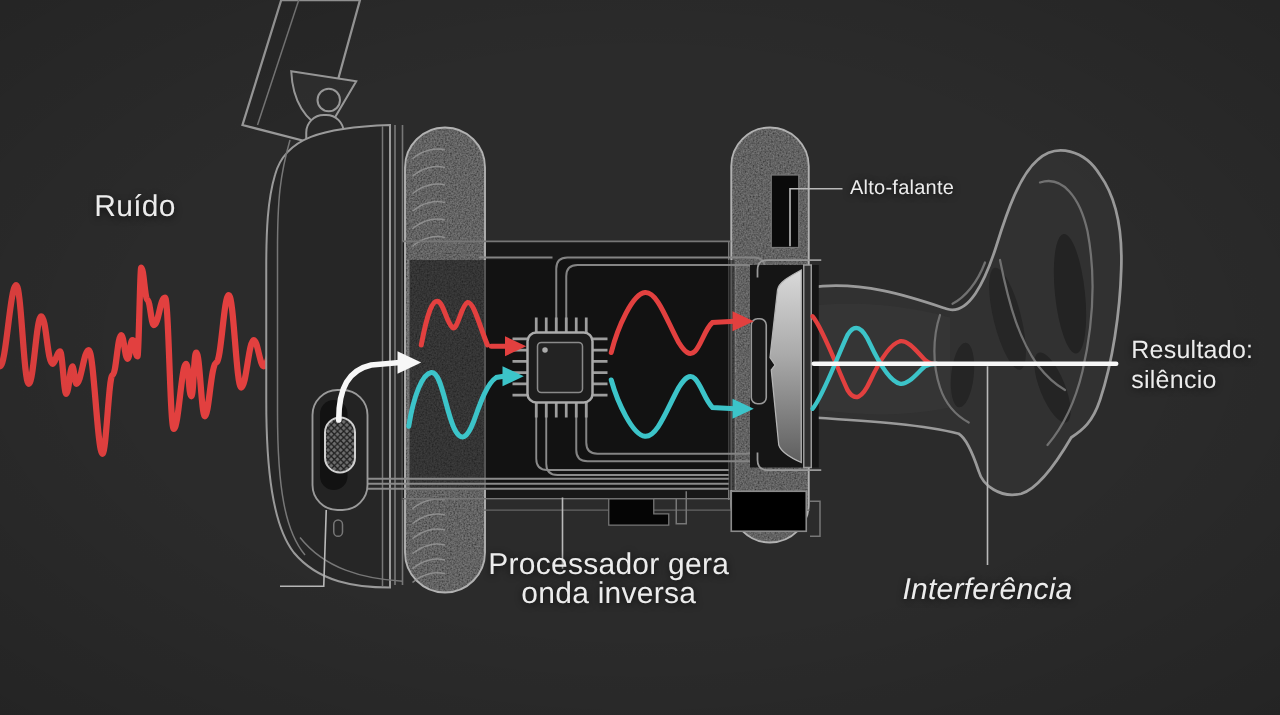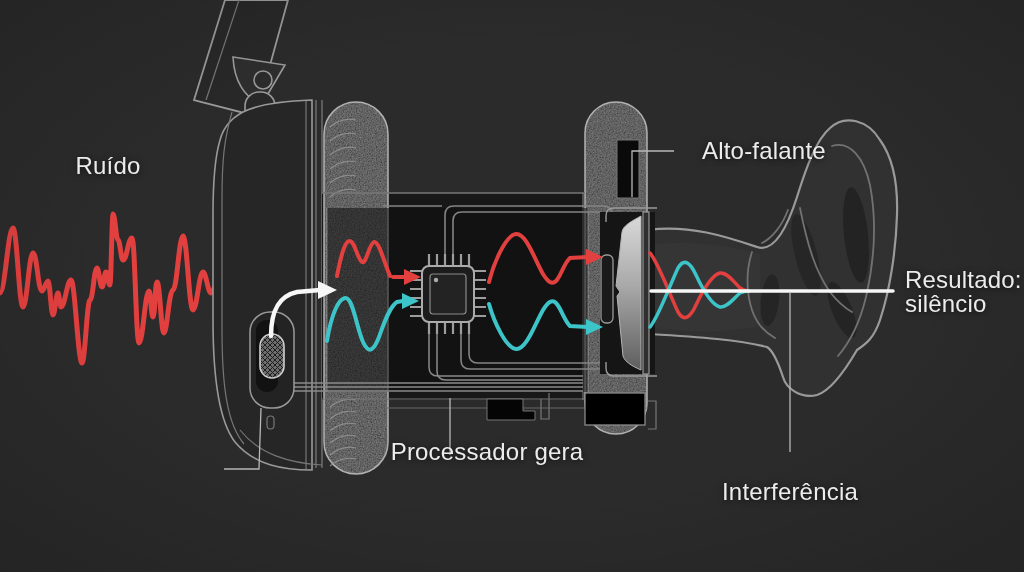--- a/index.html
+++ b/index.html
@@ -242,31 +242,32 @@
     <path class="leader" d="M790,293 L790,452"></path>
   </g>
 
   <rect x="0" y="0" width="1024" height="572" fill="url(#vignette)"></rect>
 </svg>
 
 <div class="lbl center" style="left:28px;top:154px;width:160px;">
   <div>Ruído</div>
 </div>
 
-<div class="lbl" style="left:680px;top:139px;font-size:24px;margin-left:22px;">
+<div class="lbl" style="left:680px;top:139px;font-size:16px;">
   <div>Alto-falante</div>
 </div>
 
-<div class="lbl" style="left:905px;top:268px;font-size:24px;line-height:24px;">
+<div class="lbl" style="left:905px;top:268px;font-size:20px;line-height:24px;">
   <div>Resultado:</div>
   <div>silêncio</div>
 </div>
 
 
 <div class="lbl center" style="left:387px;top:440px;width:200px;">
   <div>Processador gera</div>
-</div>
-
-<div class="lbl center" style="left:690px;top:480px;width:200px;">
+  <div>onda inversa</div>
+</div>
+
+<div class="lbl center" style="left:690px;top:460px;width:200px;font-style:italic;">
   <div>Interferência</div>
 </div>
 
 </div>
 
 </body></html>

